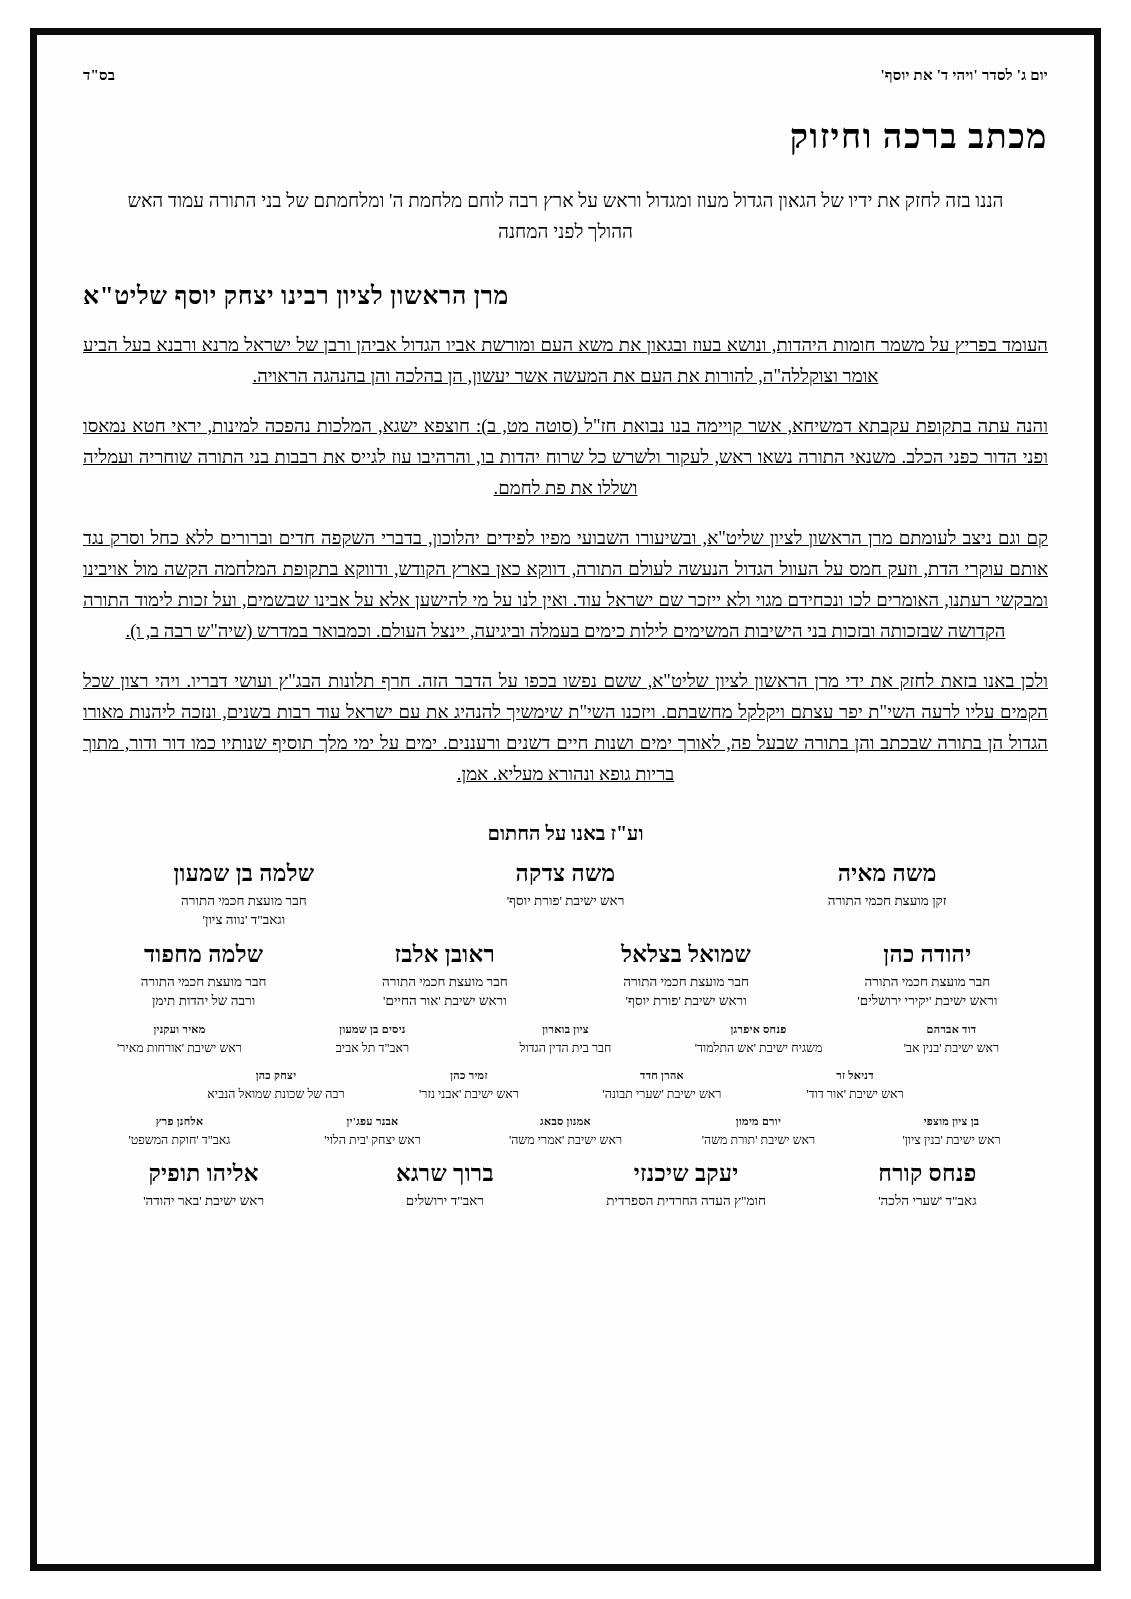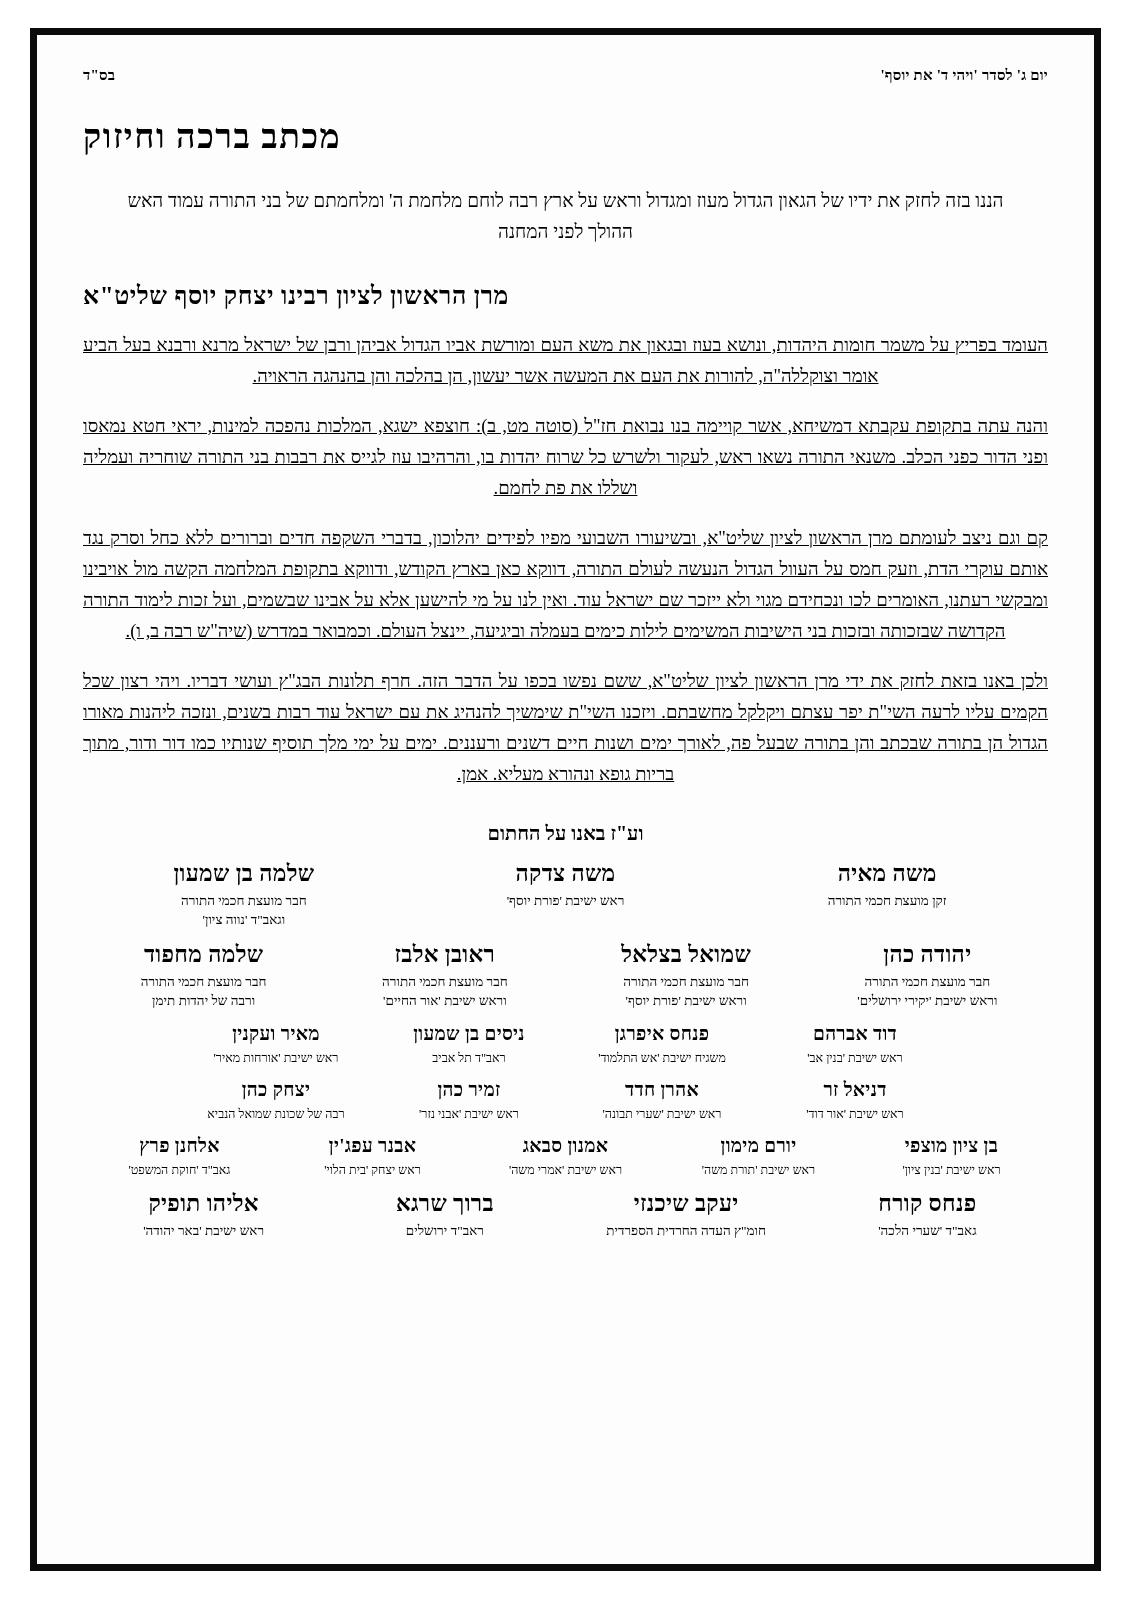--- a/index.html
+++ b/index.html
@@ -39,21 +39,21 @@
     align-items: flex-start;
     font-size: 15px;
     font-weight: 600;
     letter-spacing: .2px;
     margin-bottom: 18px;
   }
   .topbar .bsd { font-weight: 700; }
 
   
   .doc-title {
-    text-align: left;
+    text-align: right;
     font-size: 34px;
     font-weight: 700;
     letter-spacing: 1.5px;
     margin: 16px 0 30px 0;
     font-family: "Liberation Serif", "DejaVu Serif", serif;
   }
   .lead {
     text-align: center;
     font-size: 19px;
     line-height: 1.62;
@@ -99,21 +99,21 @@
     text-align: center;
     padding: 0 4px;
   }
   .sig-name {
     font-size: 23px;
     font-weight: 700;
     letter-spacing: .3px;
     margin-bottom: 4px;
     white-space: nowrap;
   }
-  .sig-row.cols-5 .sig-name { font-size: 19px; }
+  .sig-row.cols-5 .sig-name { font-size: 11px; }
   .sig-sub {
     font-size: 13.5px;
     line-height: 1.45;
     font-weight: 400;
     white-space: nowrap;
   }
   .sig-row.cols-5 .sig-sub { font-size: 12.5px; }
 </style>
 </head>
 <body>
@@ -180,20 +180,24 @@
         <div class="sig-row cols-5">
           <div class="sig-cell">
             <div class="sig-name">דוד אברהם</div>
             <div class="sig-sub">ראש ישיבת 'בנין אב'</div>
           </div>
           <div class="sig-cell">
             <div class="sig-name">פנחס איפרגן</div>
             <div class="sig-sub">משגיח ישיבת 'אש התלמוד'</div>
           </div>
           <div class="sig-cell">
+            <div class="sig-name">ציון בוארון</div>
+            <div class="sig-sub">חבר בית הדין הגדול</div>
+          </div>
+          <div class="sig-cell">
             <div class="sig-name">ניסים בן שמעון</div>
             <div class="sig-sub">ראב"ד תל אביב</div>
           </div>
           <div class="sig-cell">
             <div class="sig-name">מאיר ועקנין</div>
             <div class="sig-sub">ראש ישיבת 'אורחות מאיר'</div>
           </div>
         </div>
         <div class="sig-row cols-5">
           <div class="sig-cell">

